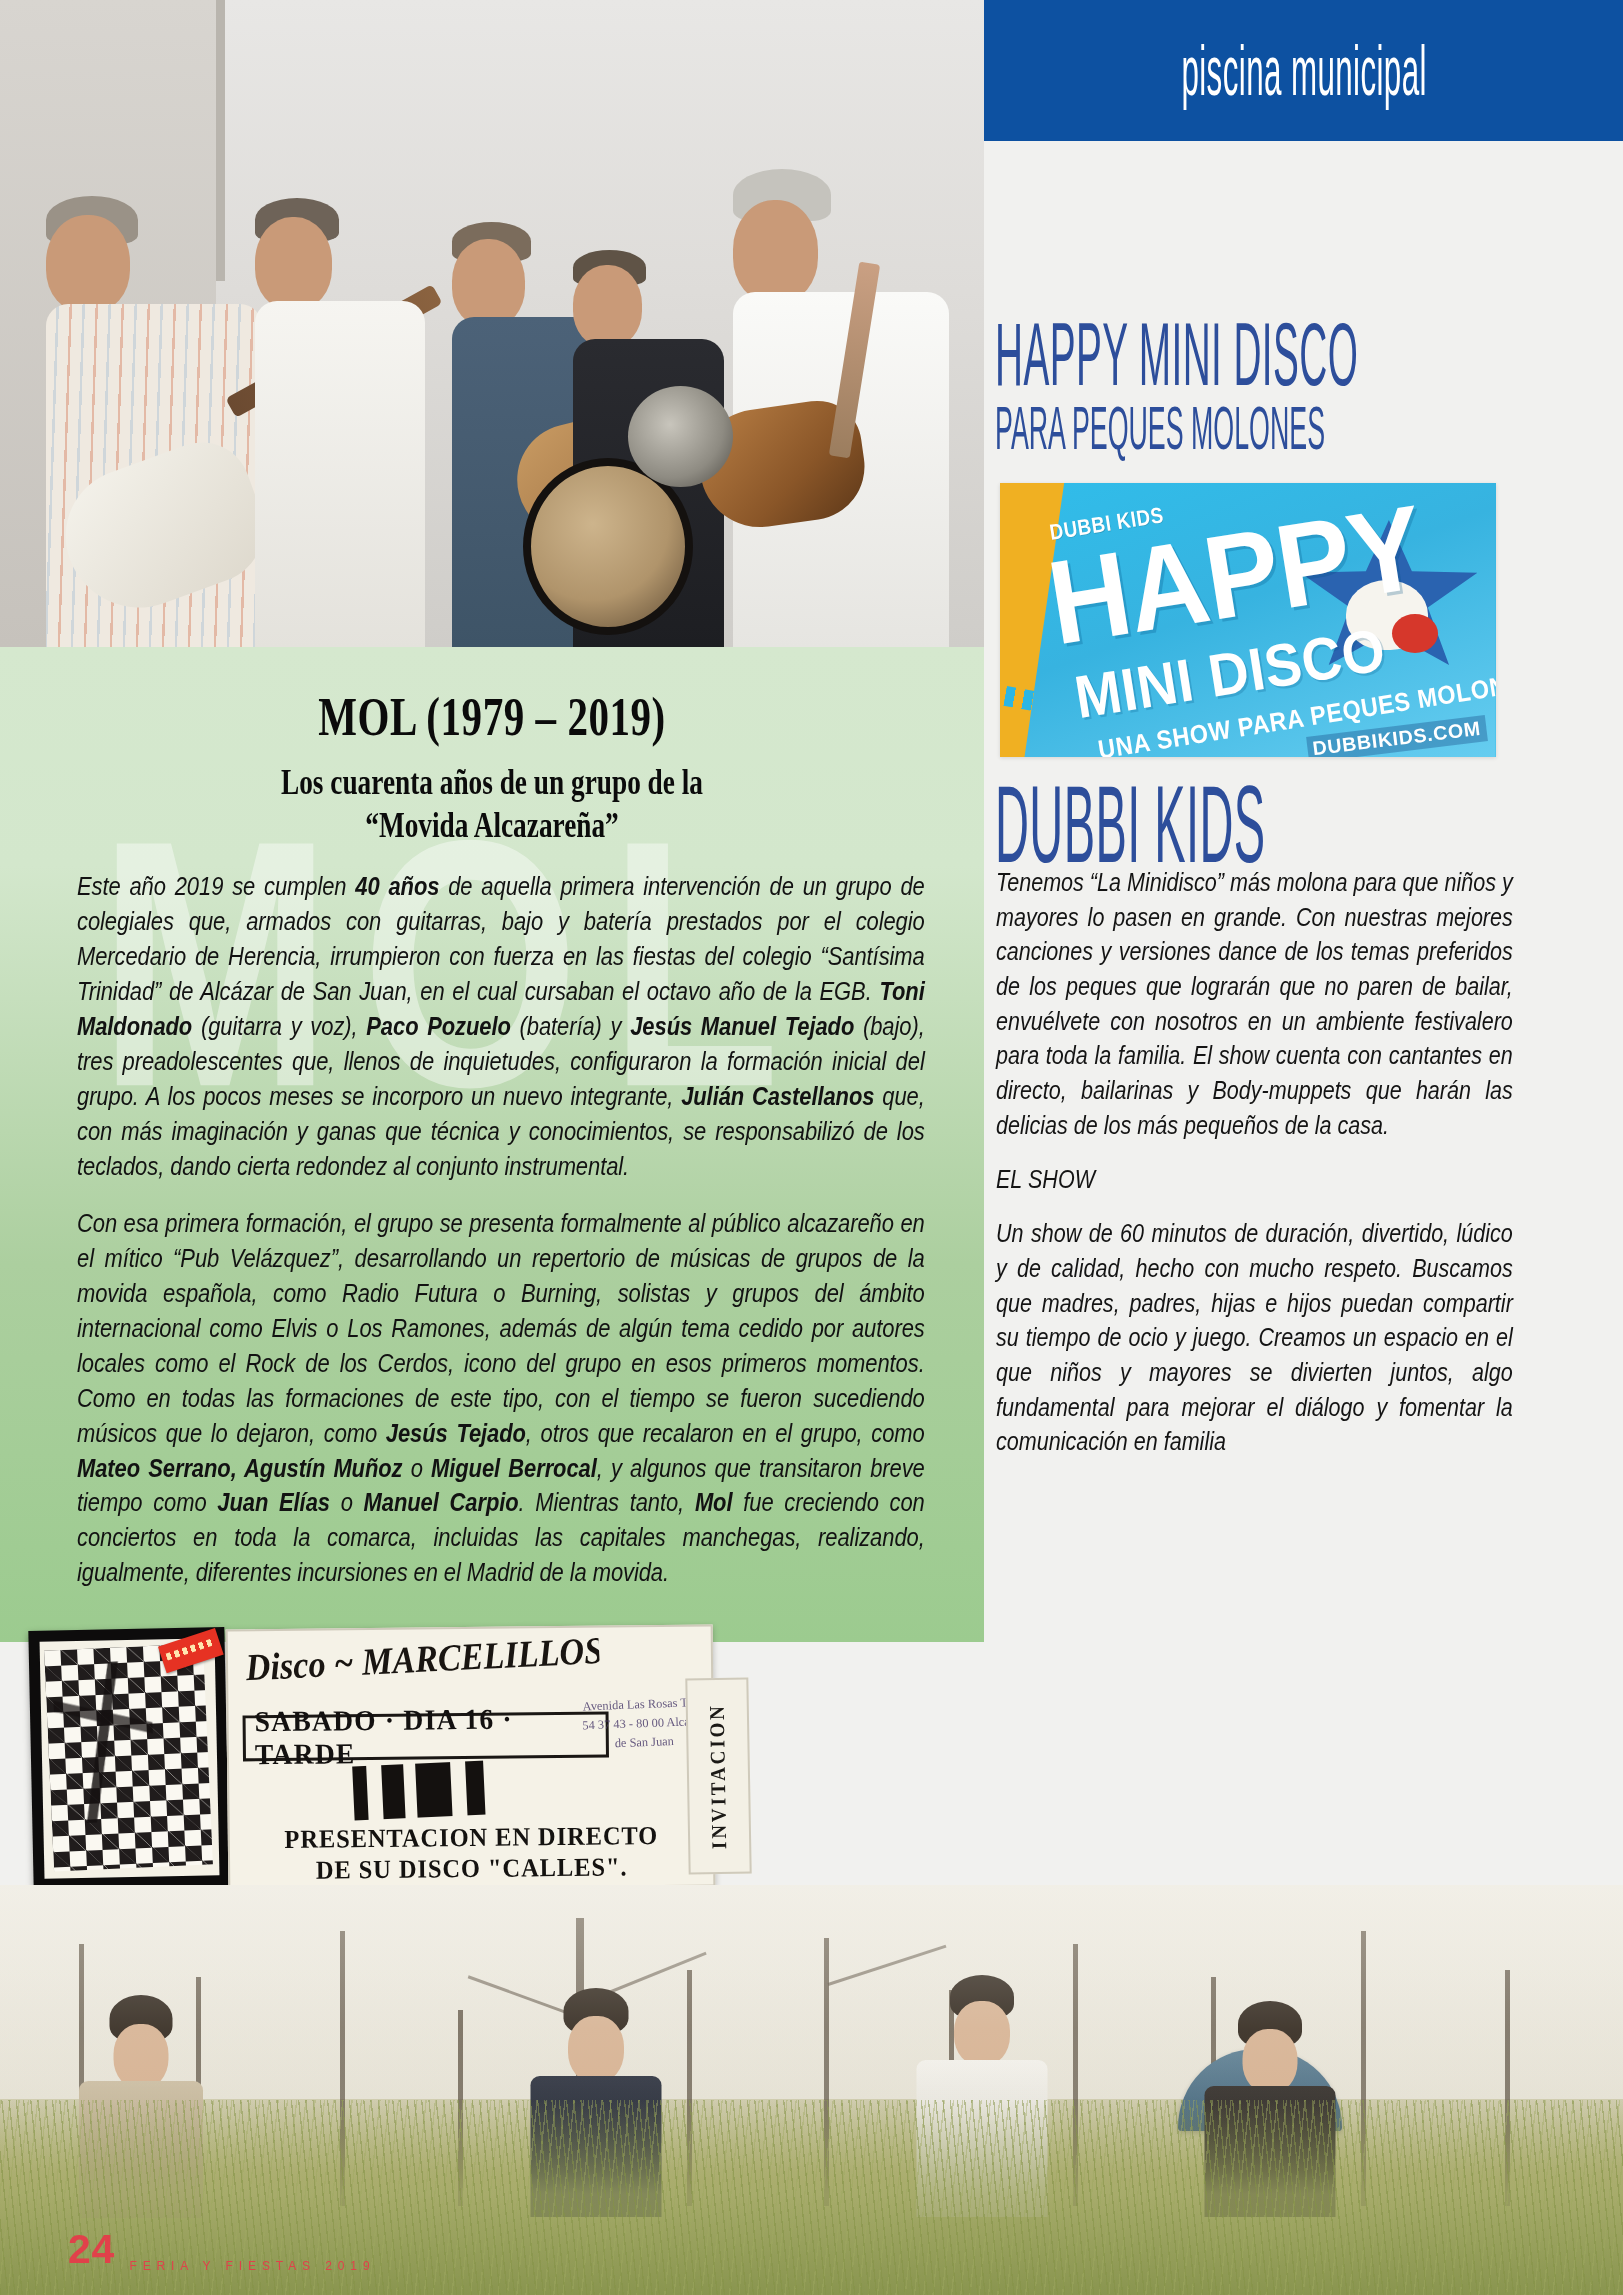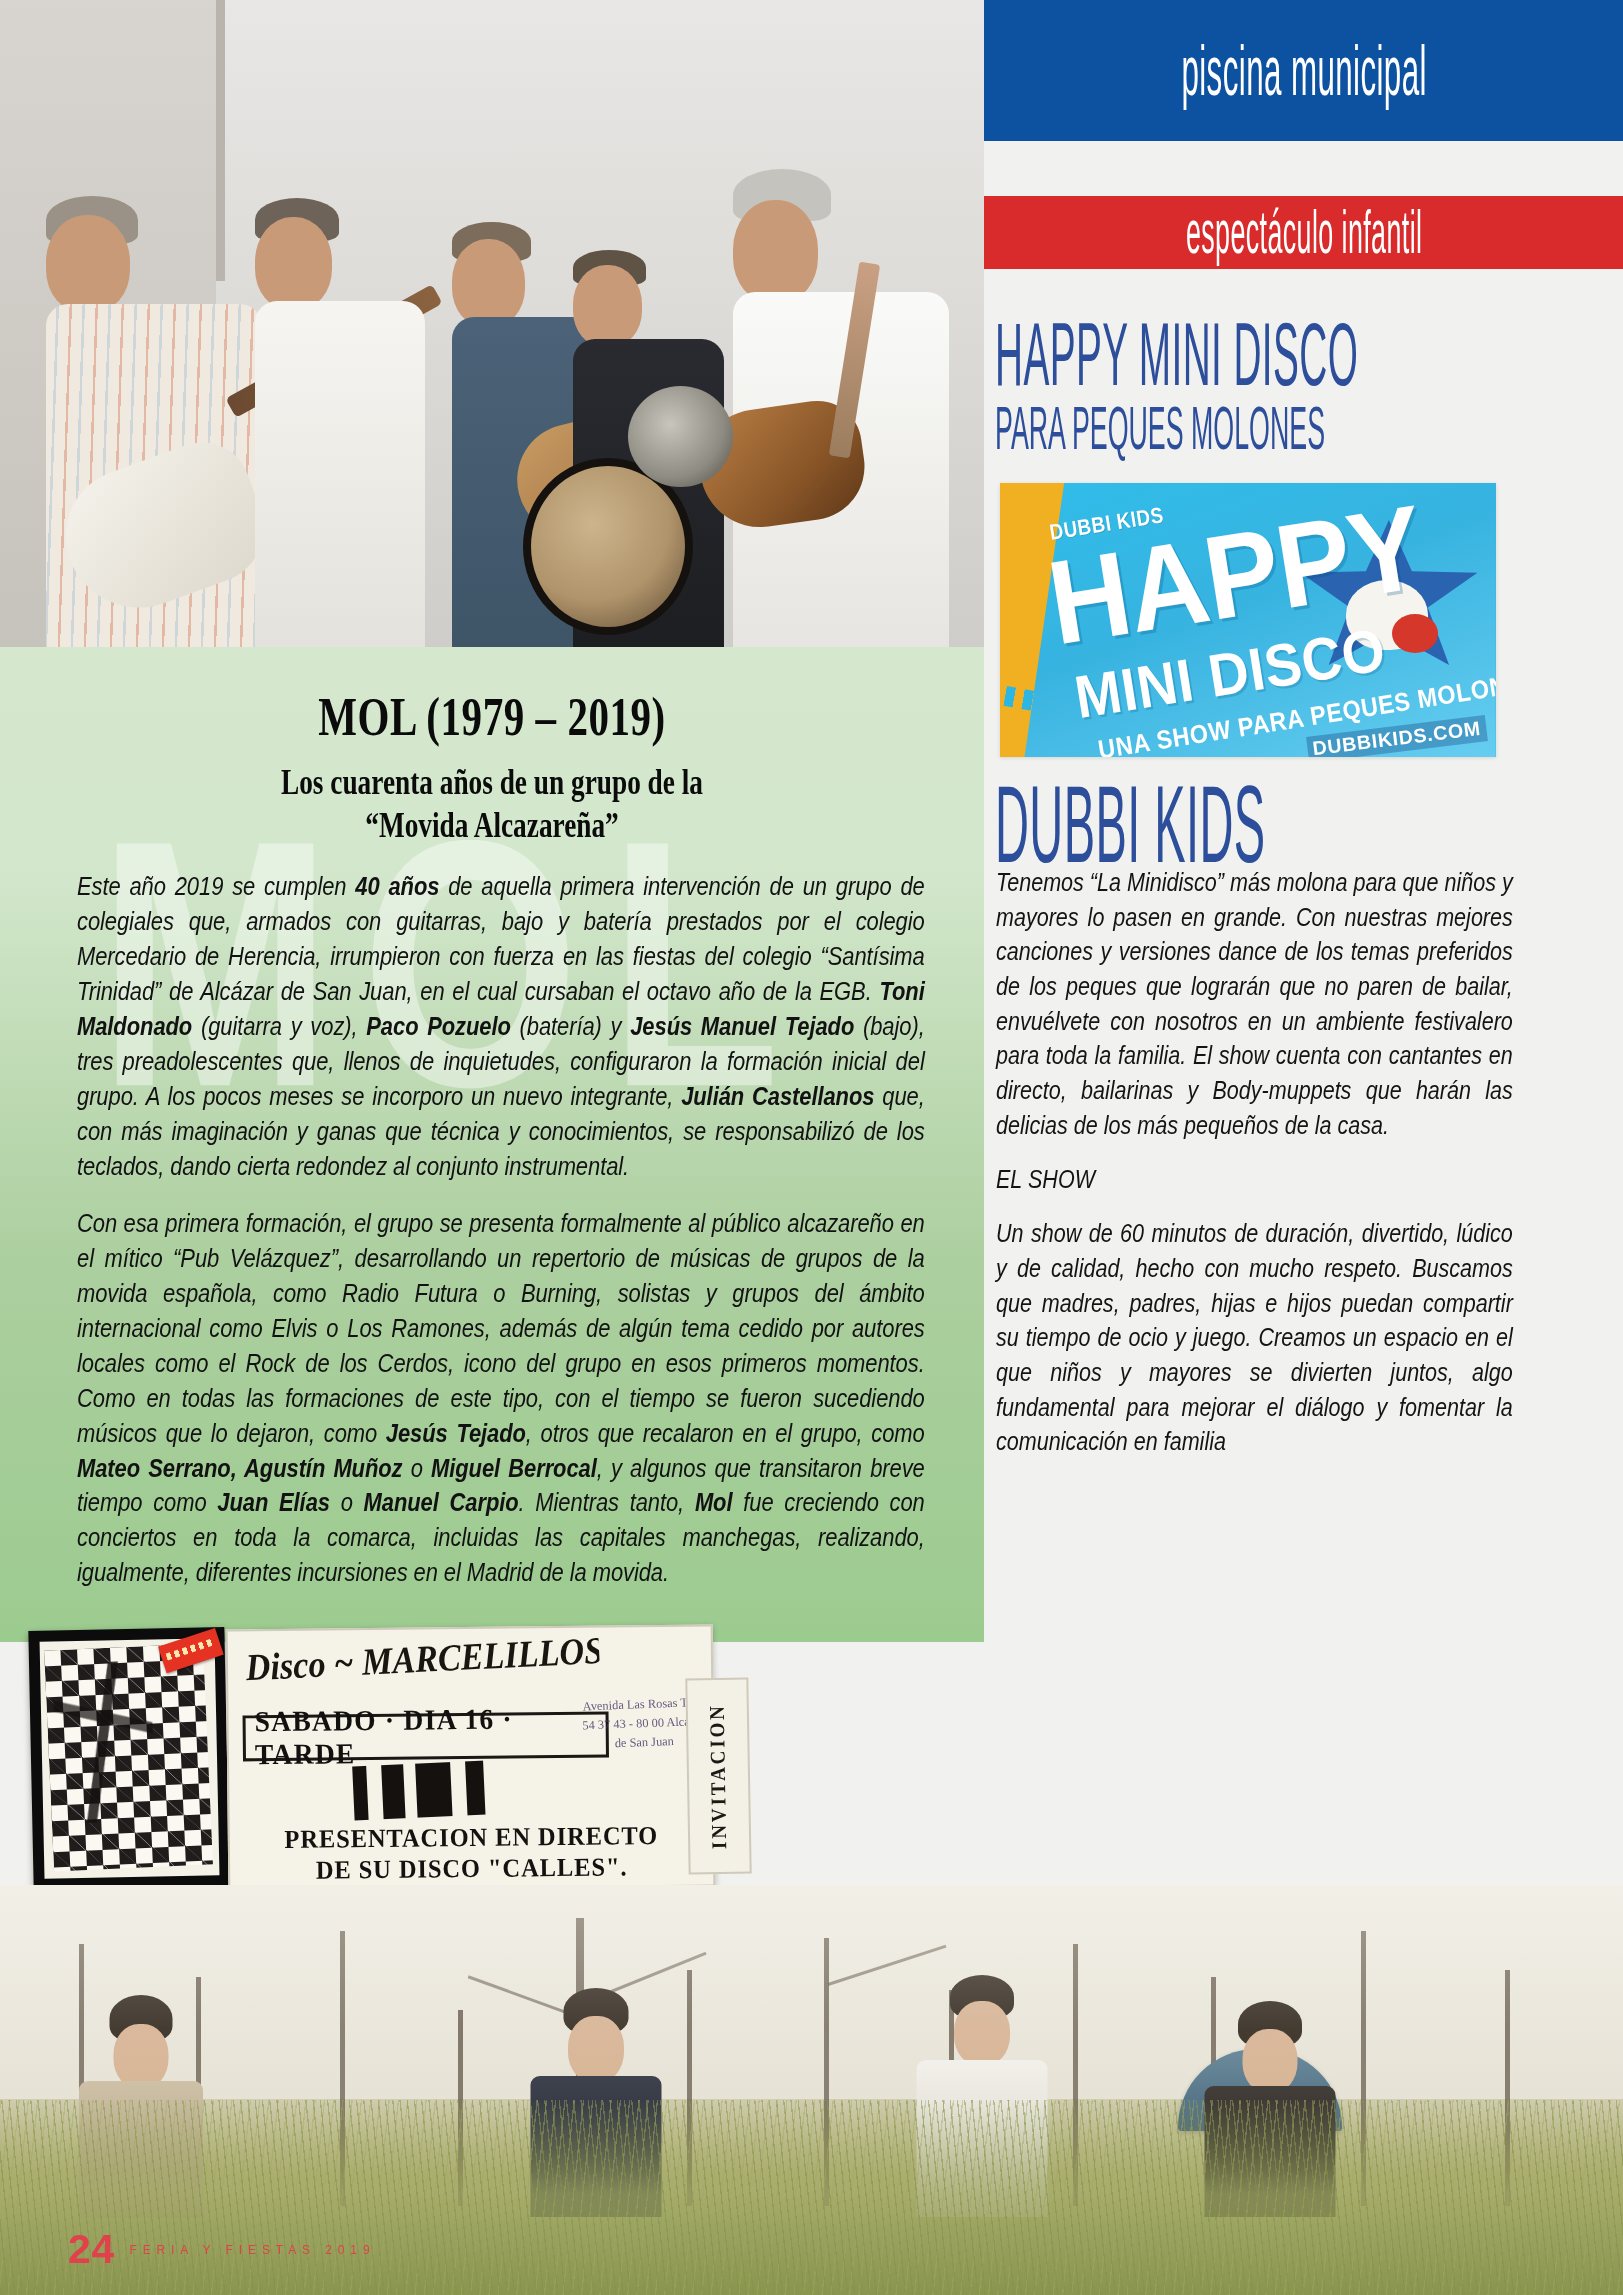--- a/index.html
+++ b/index.html
@@ -600,21 +600,21 @@
     width: 118.3%;
     margin-bottom: 19.6px;
   }
   .r-body p.nojust { text-align: left; }
 
   
   .footer {
     position: absolute;
     left: 68px; bottom: 22px;
     display: flex;
-    align-items: center;
+    align-items: flex-end;
     gap: 14.4px;
     z-index: 40;
   }
   .footer .pnum {
     font-family: "Liberation Sans", sans-serif;
     font-weight: 700;
     font-size: 41px;
     color: #e0414a;
     letter-spacing: 0.7px;
   }
@@ -740,23 +740,20 @@
     </div>
 
   </div>
 
   <div class="right-col">
 
     <div class="banner banner-blue">
       <span>piscina municipal</span>
     </div>
 
-    <div class="banner banner-red">
-      <span>espectáculo infantil</span>
-    </div>
 
     <div class="r-heading show-title">HAPPY MINI DISCO</div>
     <div class="r-heading show-sub">PARA PEQUES MOLONES</div>
 
     <div class="promo">
       <div class="promo-yellow"></div>
       <div class="promo-sky"></div>
       <div class="promo-star">
         <div class="sbody"></div>
         <div class="face"></div>

